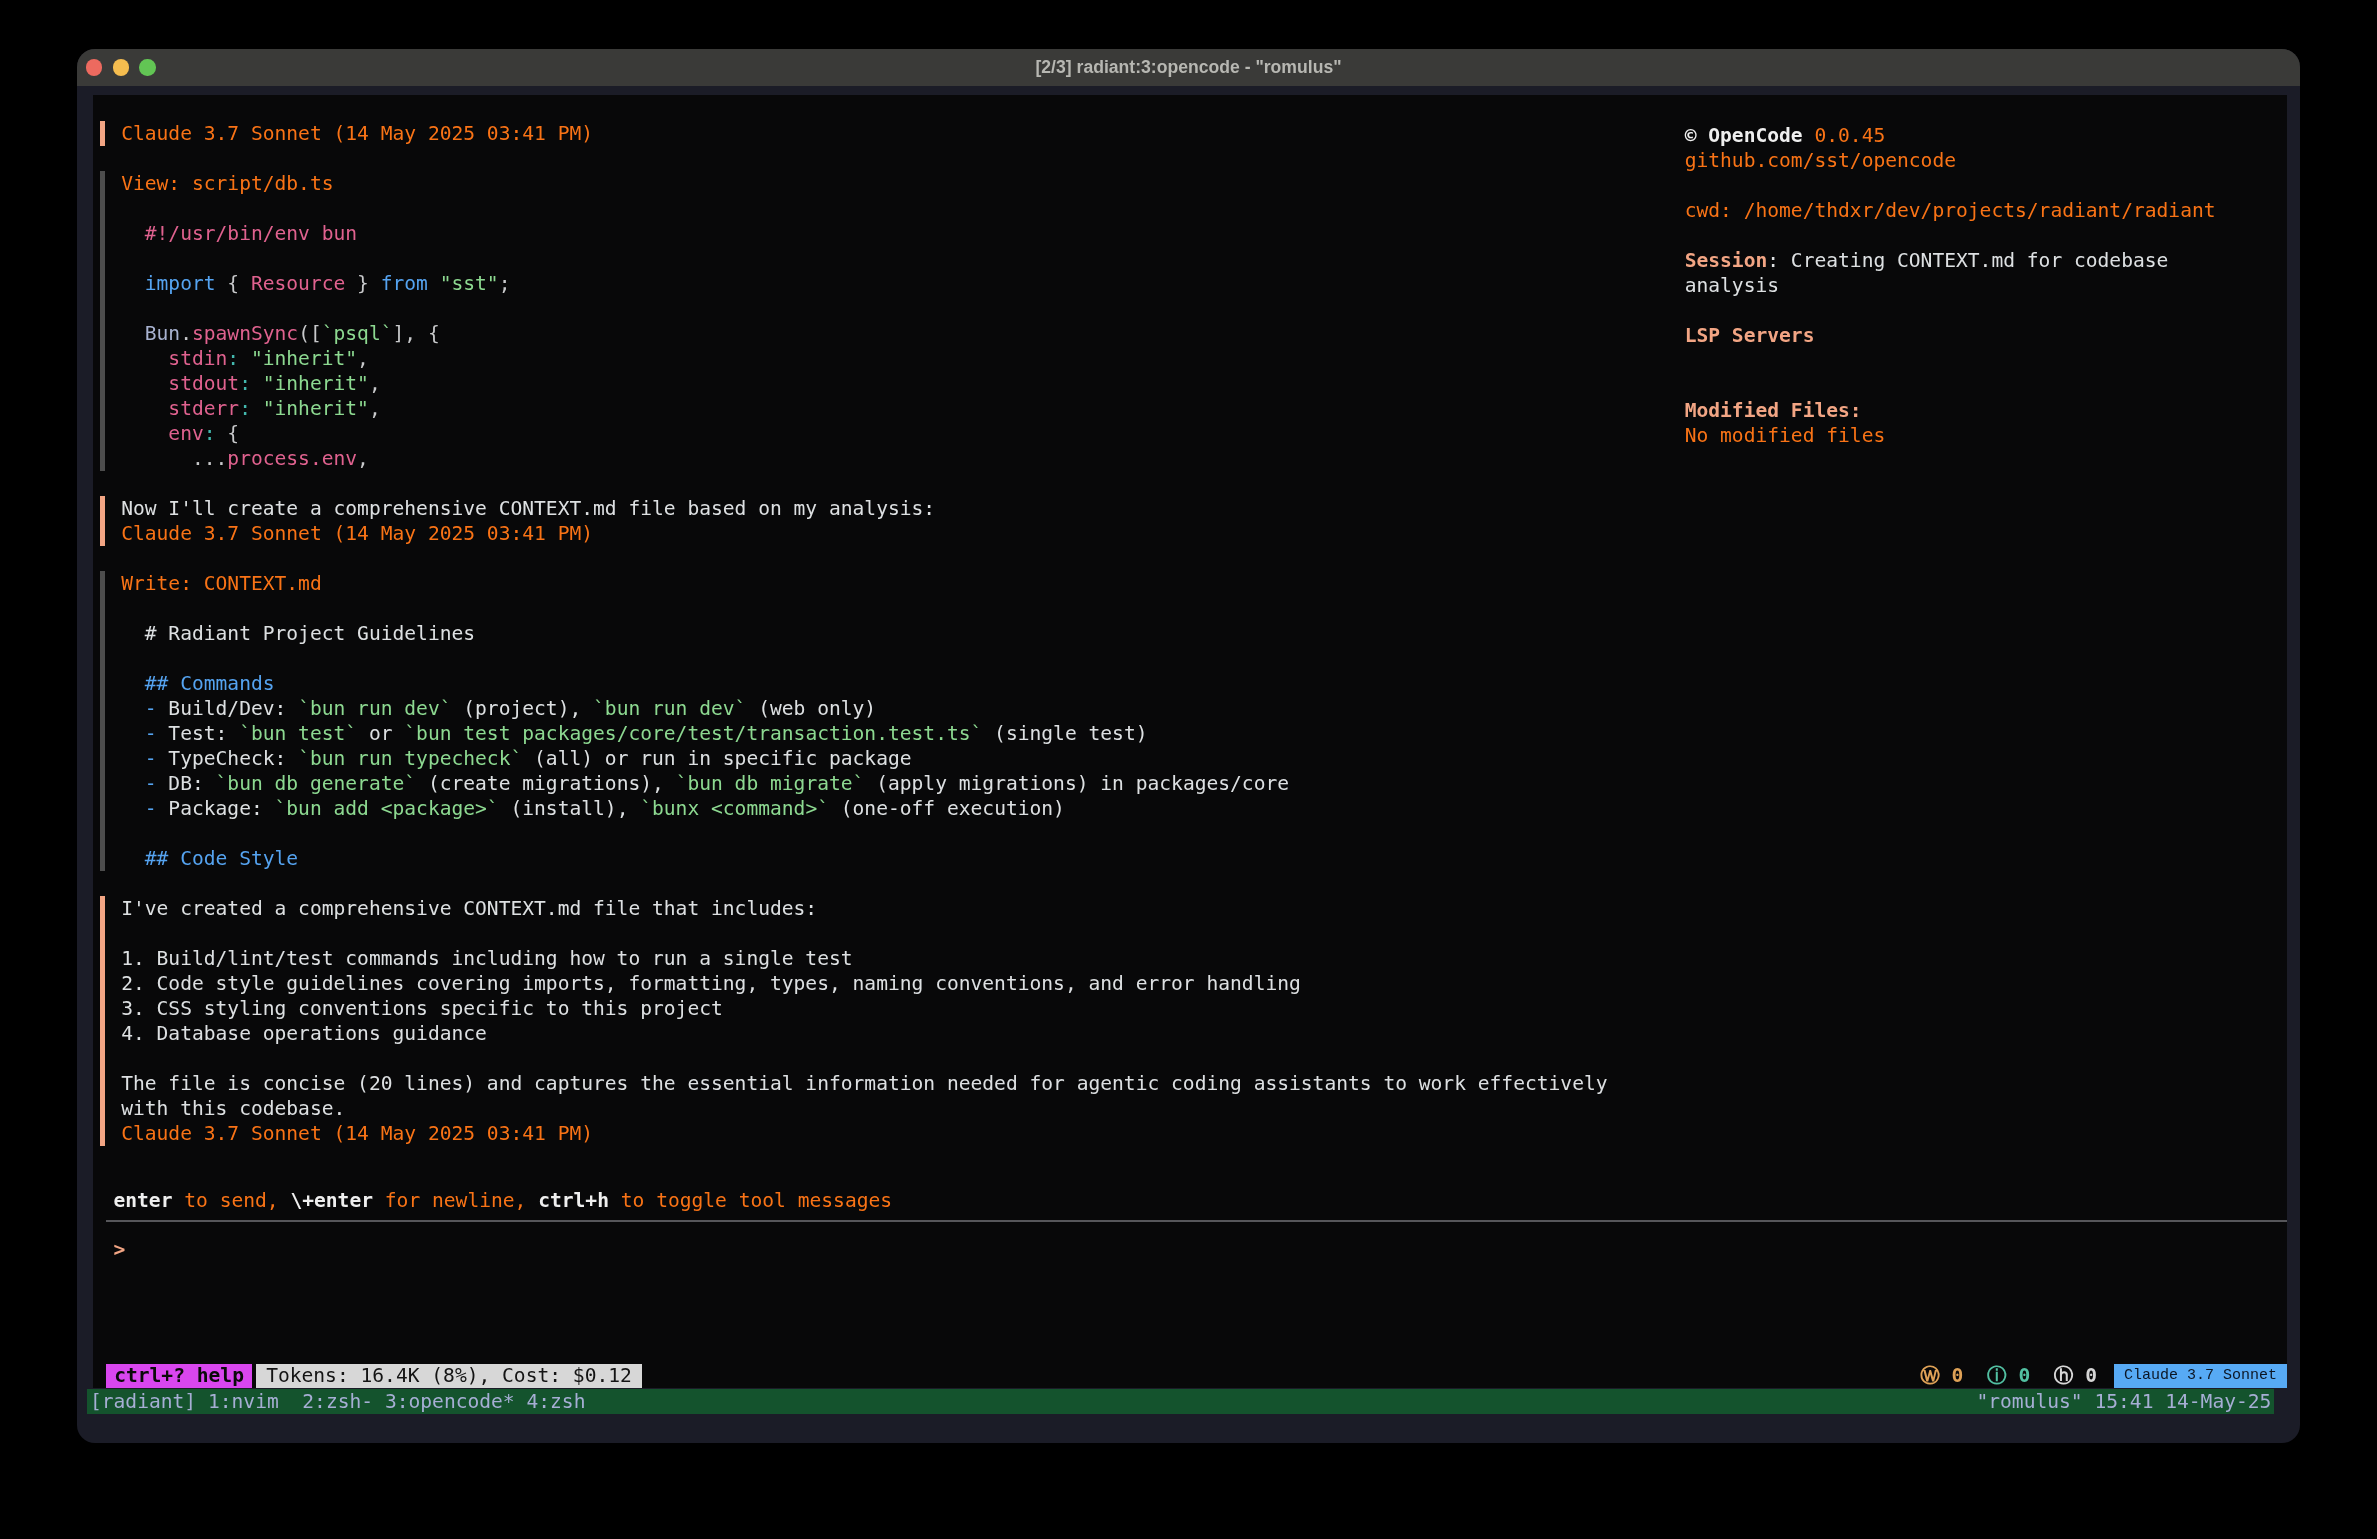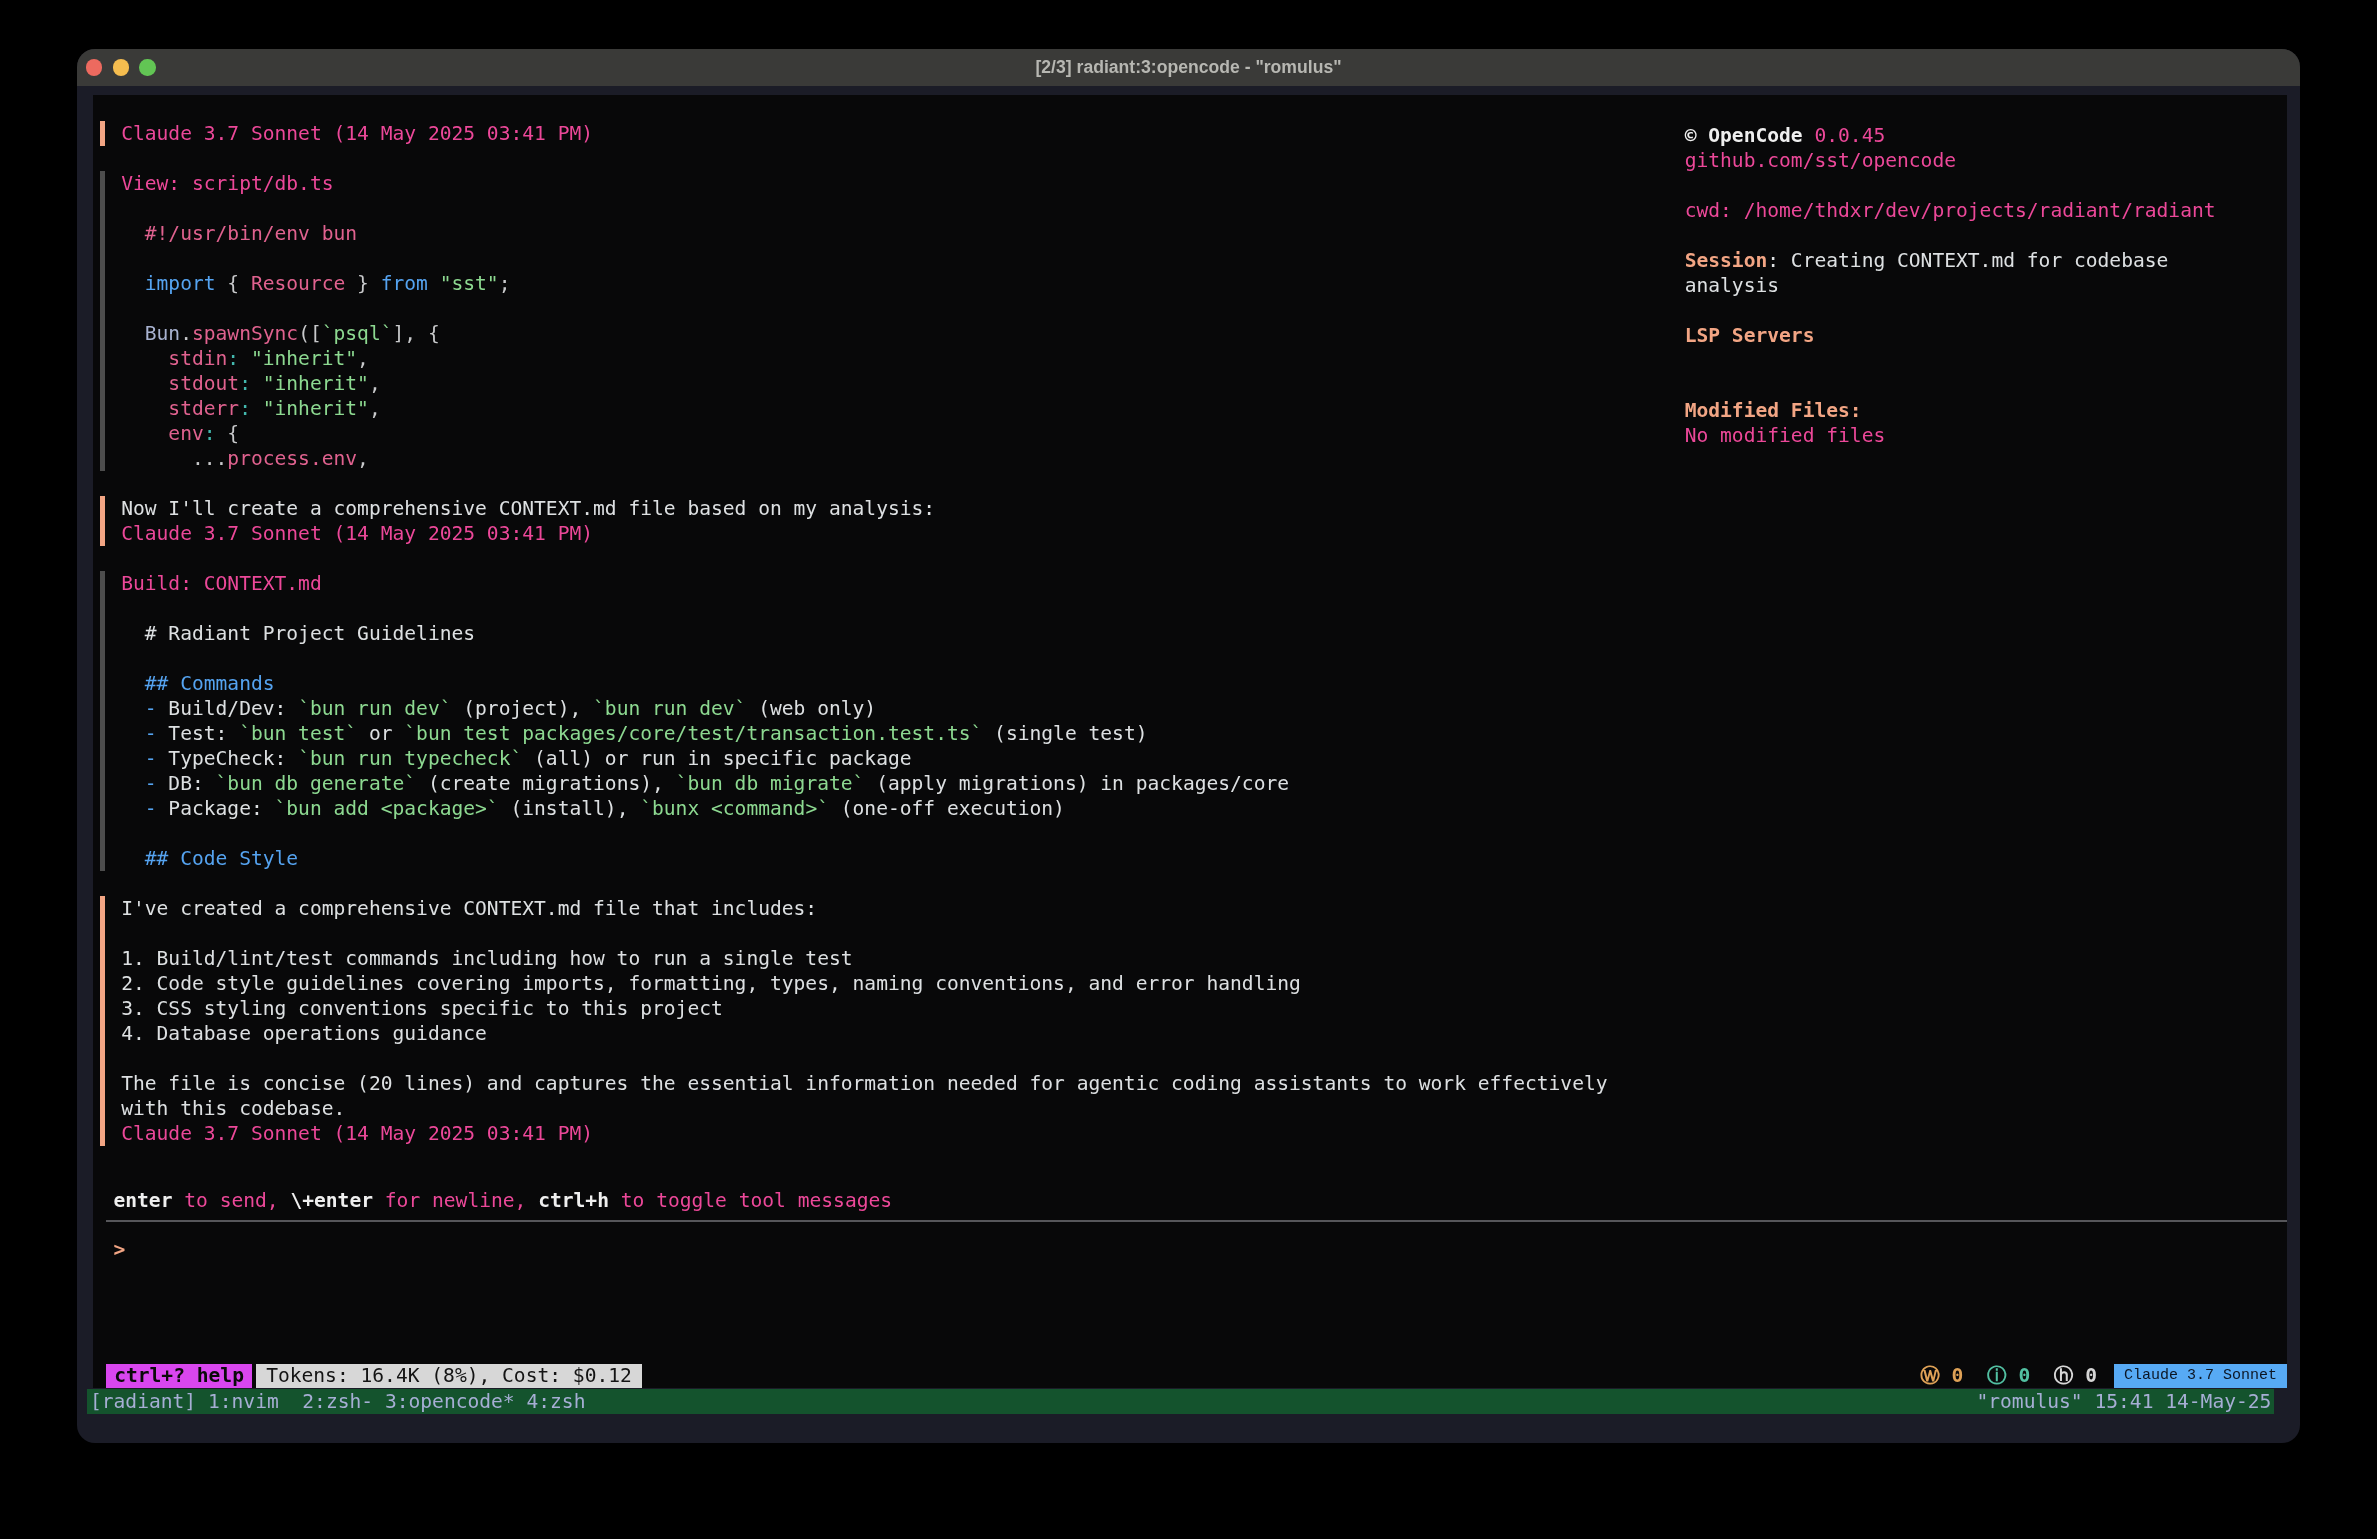--- a/index.html
+++ b/index.html
@@ -23,21 +23,21 @@
              background:#080809; padding:26px 0 0 7.8px; }
 
   .line { height:25px; line-height:25px; font-size:19.6px; white-space:pre; color:#dde0e2; }
 
   .block { border-left:5.9px solid #4d4d4d; padding-left:15.7px; margin-bottom:25px; }
   .block[data-role="assistant"] { border-color:#f2a584; }
   .block[data-role="tool"] { border-color:#4d4d4d; }
 
   .tk-fg   { color:#dde0e2; }
   .tk-fgb  { color:#efefef; font-weight:bold; }
-  .tk-dim  { color:#ec4899; }
+  .tk-dim  { color:#f97316; }
   .tk-pink { color:#e0628f; }
   .tk-blue { color:#55a3f0; }
   .tk-green{ color:#8dd991; }
   .tk-teal { color:#43b8ae; }
   .tk-steel{ color:#a8b2d0; }
   .tk-punct{ color:#c8c9cb; }
   .tk-salmonb{ color:#f2a584; font-weight:bold; }
   .tk-orange{ color:#dfa257; font-weight:bold; }
   .tk-dteal { color:#52c0a2; font-weight:bold; }
   .tk-dwhite{ color:#d6d6d6; font-weight:bold; }
@@ -99,21 +99,21 @@
           <div class="line"><span class="tk-fg">    </span><span class="tk-pink">stdout</span><span class="tk-teal">:</span><span class="tk-fg"> </span><span class="tk-green">"inherit"</span><span class="tk-punct">,</span></div>
           <div class="line"><span class="tk-fg">    </span><span class="tk-pink">stderr</span><span class="tk-teal">:</span><span class="tk-fg"> </span><span class="tk-green">"inherit"</span><span class="tk-punct">,</span></div>
           <div class="line"><span class="tk-fg">    </span><span class="tk-pink">env</span><span class="tk-teal">:</span><span class="tk-fg"> </span><span class="tk-punct">{</span></div>
           <div class="line"><span class="tk-fg">      </span><span class="tk-punct">...</span><span class="tk-pink">process.env</span><span class="tk-punct">,</span></div>
         </div>
       <div class="block" data-role="assistant">
           <div class="line"><span class="tk-fg">Now I'll create a comprehensive CONTEXT.md file based on my analysis:</span></div>
           <div class="line"><span class="tk-dim">Claude 3.7 Sonnet (14 May 2025 03:41 PM)</span></div>
         </div>
       <div class="block" data-role="tool">
-          <div class="line"><span class="tk-dim">Build: CONTEXT.md</span></div>
+          <div class="line"><span class="tk-dim">Write: CONTEXT.md</span></div>
           <div class="line">&nbsp;</div>
           <div class="line"><span class="tk-fg">  # Radiant Project Guidelines</span></div>
           <div class="line">&nbsp;</div>
           <div class="line"><span class="tk-fg">  </span><span class="tk-blue">## Commands</span></div>
           <div class="line"><span class="tk-fg">  </span><span class="tk-blue">-</span><span class="tk-fg"> Build/Dev: </span><span class="tk-green">`bun run dev`</span><span class="tk-fg"> (project), </span><span class="tk-green">`bun run dev`</span><span class="tk-fg"> (web only)</span></div>
           <div class="line"><span class="tk-fg">  </span><span class="tk-blue">-</span><span class="tk-fg"> Test: </span><span class="tk-green">`bun test`</span><span class="tk-fg"> or </span><span class="tk-green">`bun test packages/core/test/transaction.test.ts`</span><span class="tk-fg"> (single test)</span></div>
           <div class="line"><span class="tk-fg">  </span><span class="tk-blue">-</span><span class="tk-fg"> TypeCheck: </span><span class="tk-green">`bun run typecheck`</span><span class="tk-fg"> (all) or run in specific package</span></div>
           <div class="line"><span class="tk-fg">  </span><span class="tk-blue">-</span><span class="tk-fg"> DB: </span><span class="tk-green">`bun db generate`</span><span class="tk-fg"> (create migrations), </span><span class="tk-green">`bun db migrate`</span><span class="tk-fg"> (apply migrations) in packages/core</span></div>
           <div class="line"><span class="tk-fg">  </span><span class="tk-blue">-</span><span class="tk-fg"> Package: </span><span class="tk-green">`bun add &lt;package&gt;`</span><span class="tk-fg"> (install), </span><span class="tk-green">`bunx &lt;command&gt;`</span><span class="tk-fg"> (one-off execution)</span></div>
           <div class="line">&nbsp;</div>

